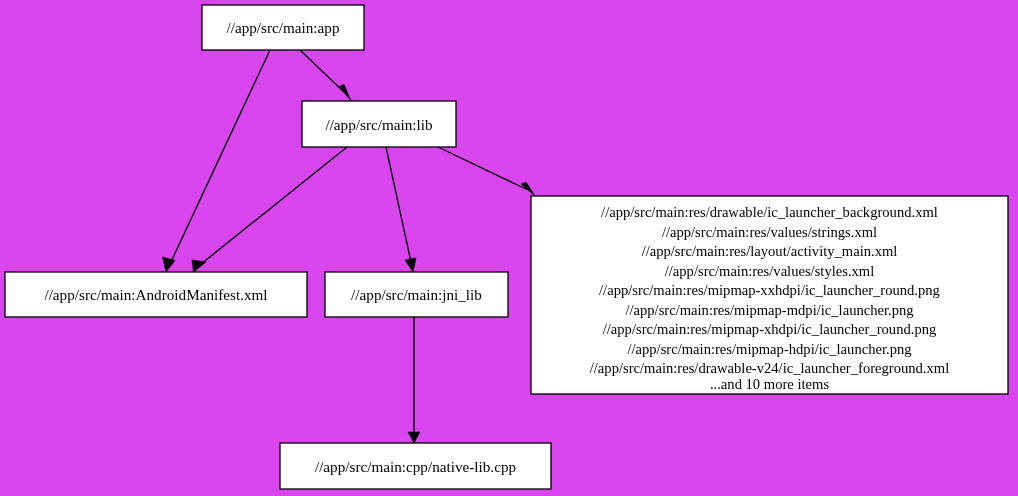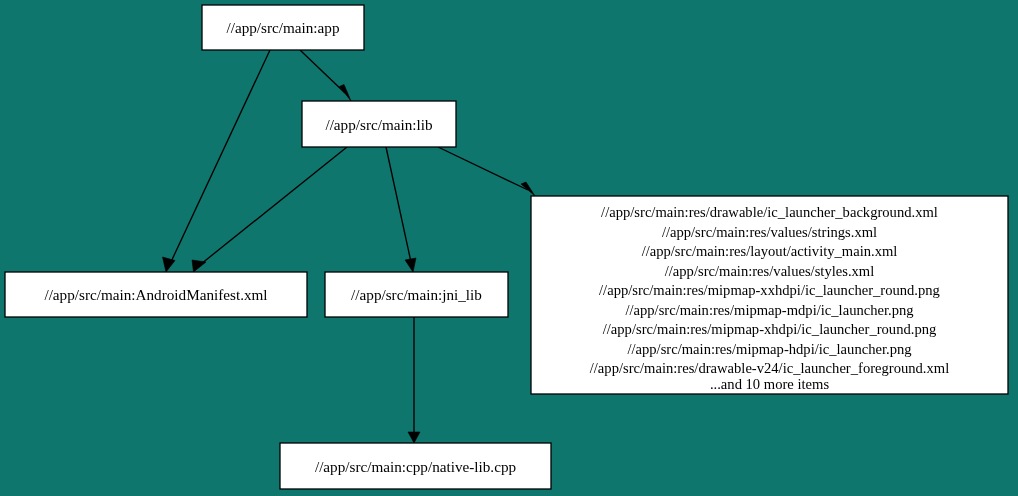--- a/index.html
+++ b/index.html
@@ -11,21 +11,21 @@
   body {
     width: 1018px;
     height: 496px;
     overflow: hidden;
     font-family: "Liberation Serif", "DejaVu Serif", serif;
   }
   #graph-root {
     position: relative;
     width: 1018px;
     height: 496px;
-    background: #0f766e;
+    background: #d946ef;
   }
   svg#graph-canvas {
     position: absolute;
     top: 0;
     left: 0;
     width: 1018px;
     height: 496px;
     display: block;
   }
   .node-box {

